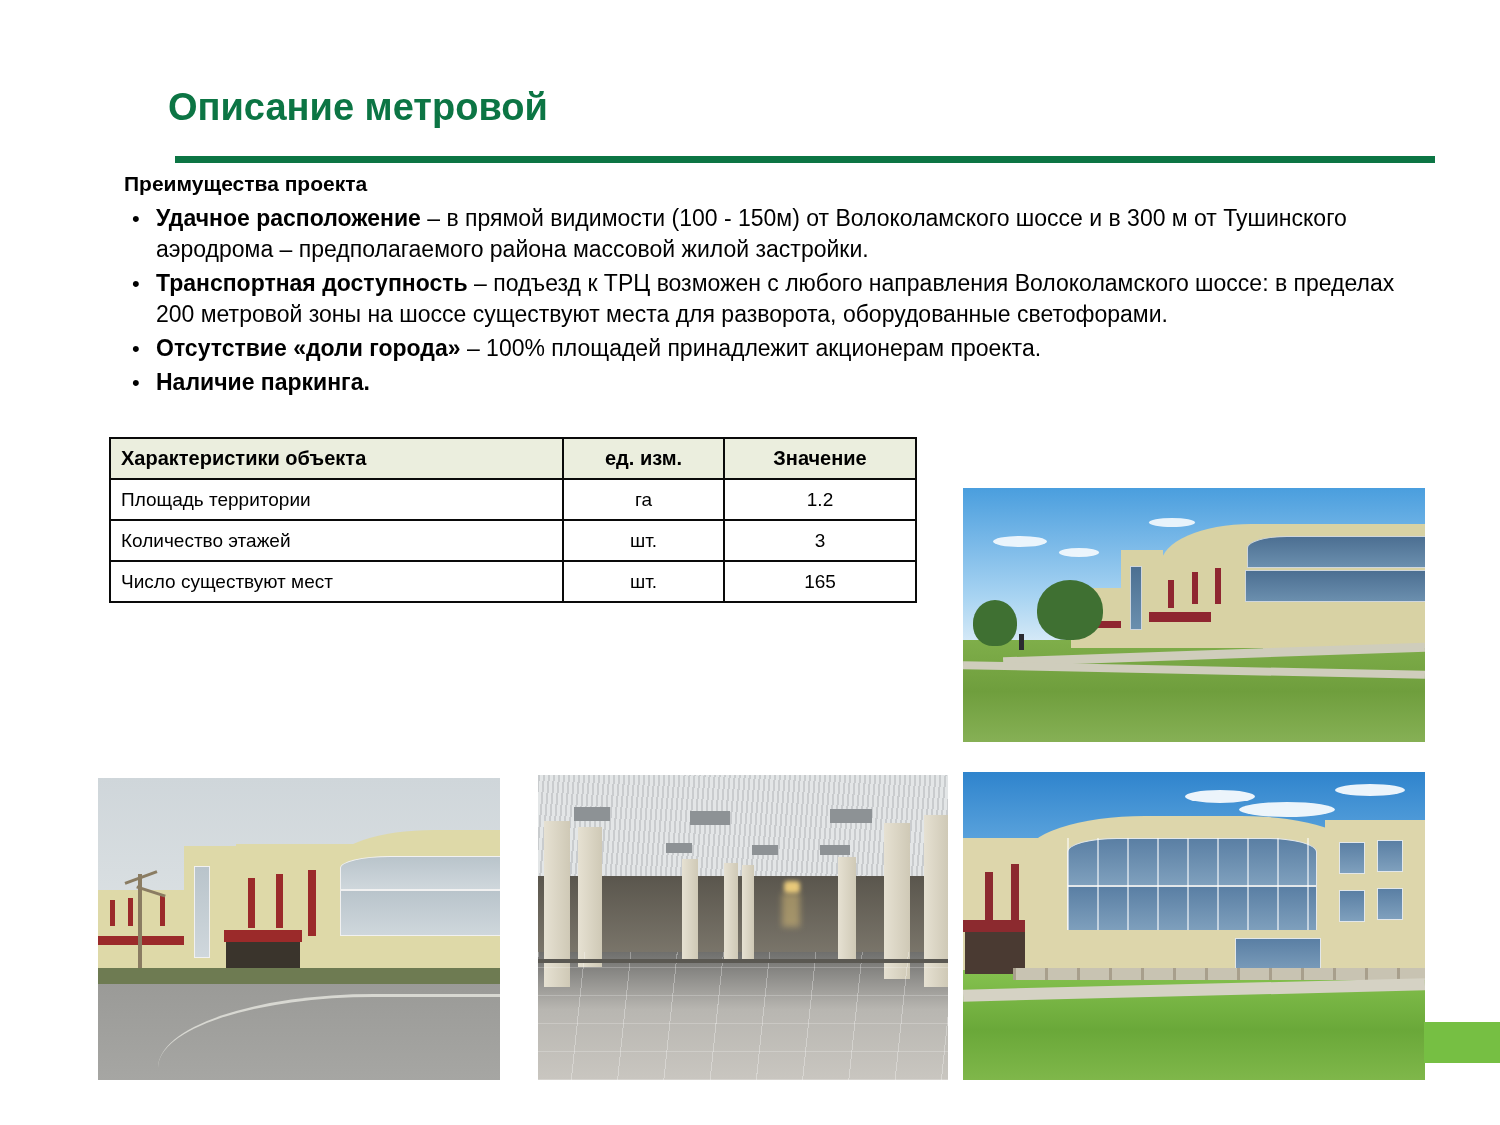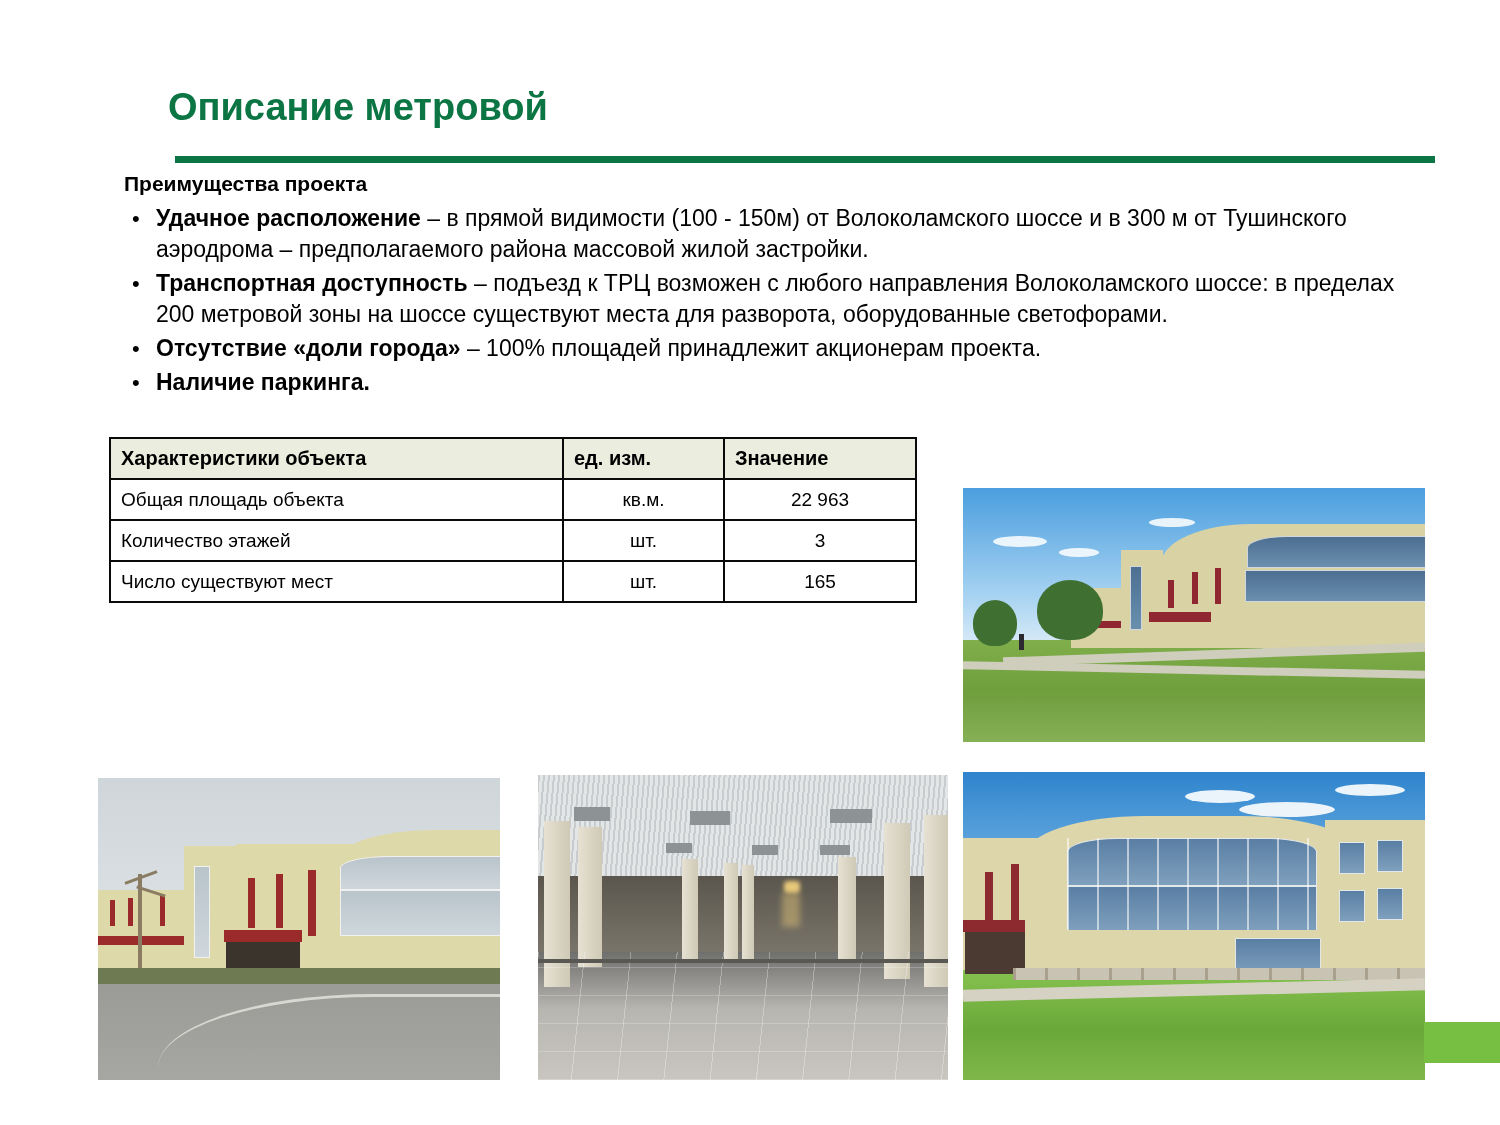--- a/index.html
+++ b/index.html
@@ -93,21 +93,21 @@
     font-size: 19px;
     padding: 0 10px;
   }
   .spec-table thead th {
     background: #ebeede;
     font-weight: bold;
     font-size: 20px;
   }
   .spec-table thead th.h-name { text-align: left; }
   .spec-table thead th.h-unit,
-  .spec-table thead th.h-val { text-align: left; }
+  .spec-table thead th.h-val { text-align: center; }
   .spec-table td.t-name { text-align: left; }
   .spec-table td.t-unit,
   .spec-table td.t-val { text-align: center; }
 
   
   .photo {
     position: absolute;
     overflow: hidden;
     background: #cfcfcf;
   }
@@ -223,23 +223,23 @@
     </colgroup>
   <thead>
     <tr>
       <th class="h-name">Характеристики объекта</th>
       <th class="h-unit">ед. изм.</th>
       <th class="h-val">Значение</th>
     </tr>
   </thead>
   <tbody>
     <tr>
-      <td class="t-name">Общая площадь объекта</td>
-      <td class="t-unit">кв.м.</td>
-      <td class="t-val">22 963</td>
+      <td class="t-name">Площадь территории</td>
+      <td class="t-unit">га</td>
+      <td class="t-val">1.2</td>
     </tr>
     <tr>
       <td class="t-name">Количество этажей</td>
       <td class="t-unit">шт.</td>
       <td class="t-val">3</td>
     </tr>
     <tr>
       <td class="t-name">Число существуют мест</td>
       <td class="t-unit">шт.</td>
       <td class="t-val">165</td>

